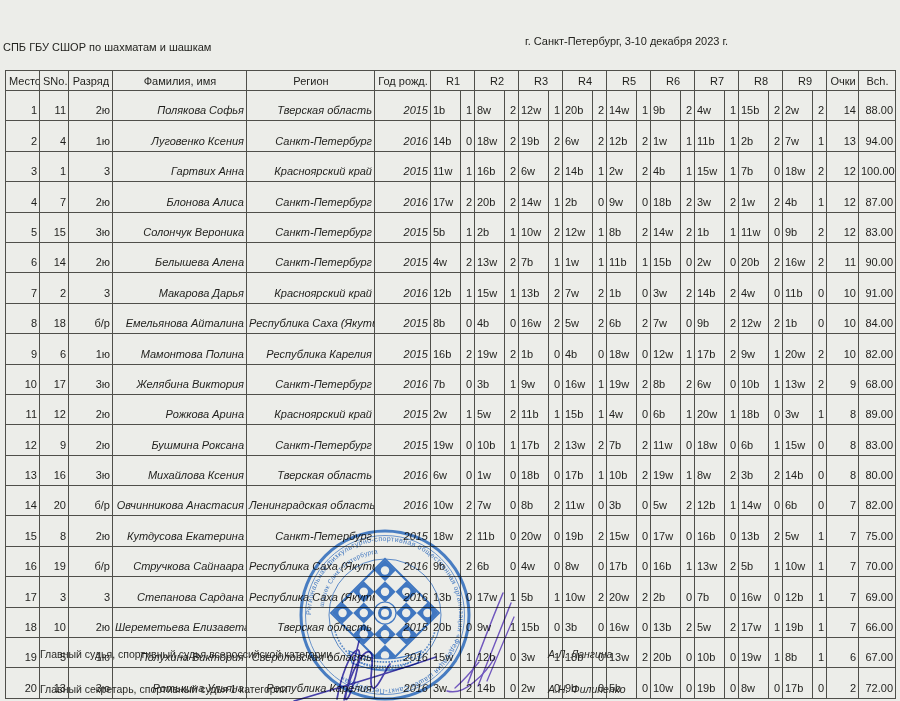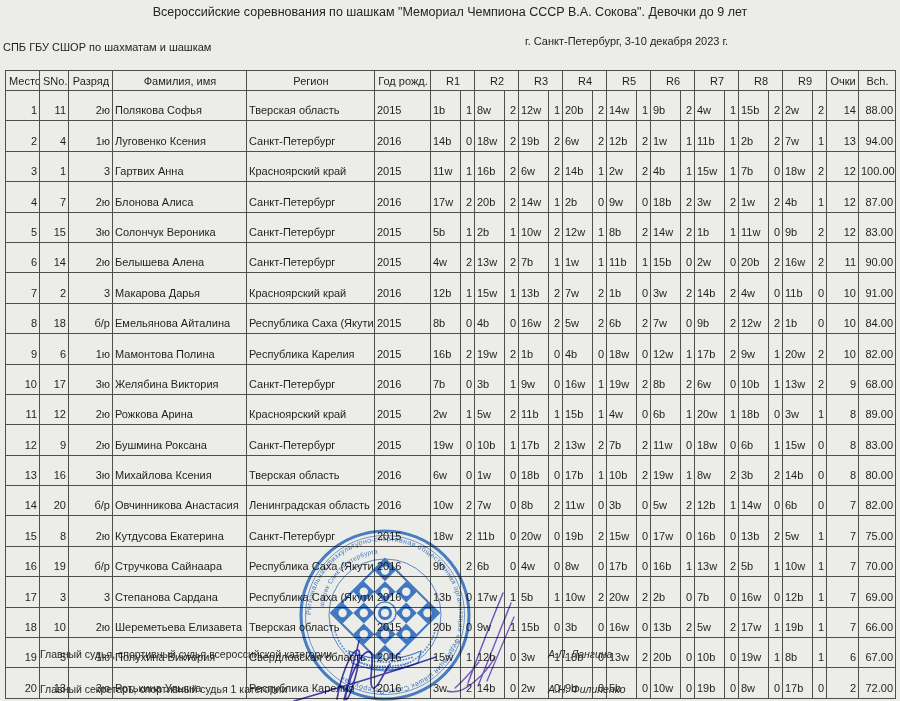--- a/index.html
+++ b/index.html
@@ -19,39 +19,38 @@
     font-size:11px;color:#1f1f1c;
   }
   table.results th,table.results td{
     border:1px solid #4f4f4a;overflow:hidden;white-space:nowrap;
     font-weight:normal;padding:0 2px;
   }
   table.results th{height:19px;text-align:center;vertical-align:middle;padding-left:3px;}
   table.results td{height:25.4px;vertical-align:bottom;padding-bottom:4px;}
   td.num{text-align:right;padding-right:4px;}
   td.cat{text-align:right;padding-right:9px;}
-  td.txt{text-align:left;padding-left:3px;}
+  td.txt{text-align:right;padding-left:3px;font-style:italic;}
   td.opp{text-align:left;padding-left:2px;}
   td.res{text-align:right;padding-right:2px;}
   td.pts{text-align:right;padding-right:3px;}
   td.bch{text-align:right;padding-right:2px;border-radius:12px;}
   .fline{position:absolute;left:4px;width:892px;font-size:10.5px;color:#2a2a26;}
   .f1{top:648px;}
   .f2{top:683px;}
   .fname{position:absolute;left:544px;top:0;font-style:italic;}
   .flabel{position:absolute;left:0;top:0;padding-left:36px;}
   .stamp-svg{position:absolute;left:297px;top:527px;mix-blend-mode:multiply;opacity:.92;}
   .sig-svg{position:absolute;left:0;top:0;mix-blend-mode:multiply;}
 </style>
 </head>
 <body>
 
 <div class="page">
 
-  <div class="title">Всероссийские соревнования по шашкам "Мемориал Чемпиона СССР В.А. Сокова".  Девочки до 9 лет</div>
   <div class="orgline">СПБ ГБУ СШОР по шахматам и шашкам</div>
   <div class="locdate">г. Санкт-Петербург, 3-10 декабря 2023 г.</div>
 
   <table class="results">
     <colgroup>
       <col style="width:34px">
         <col style="width:29px">
         <col style="width:44px">
       <col style="width:134px">
         <col style="width:128px">

